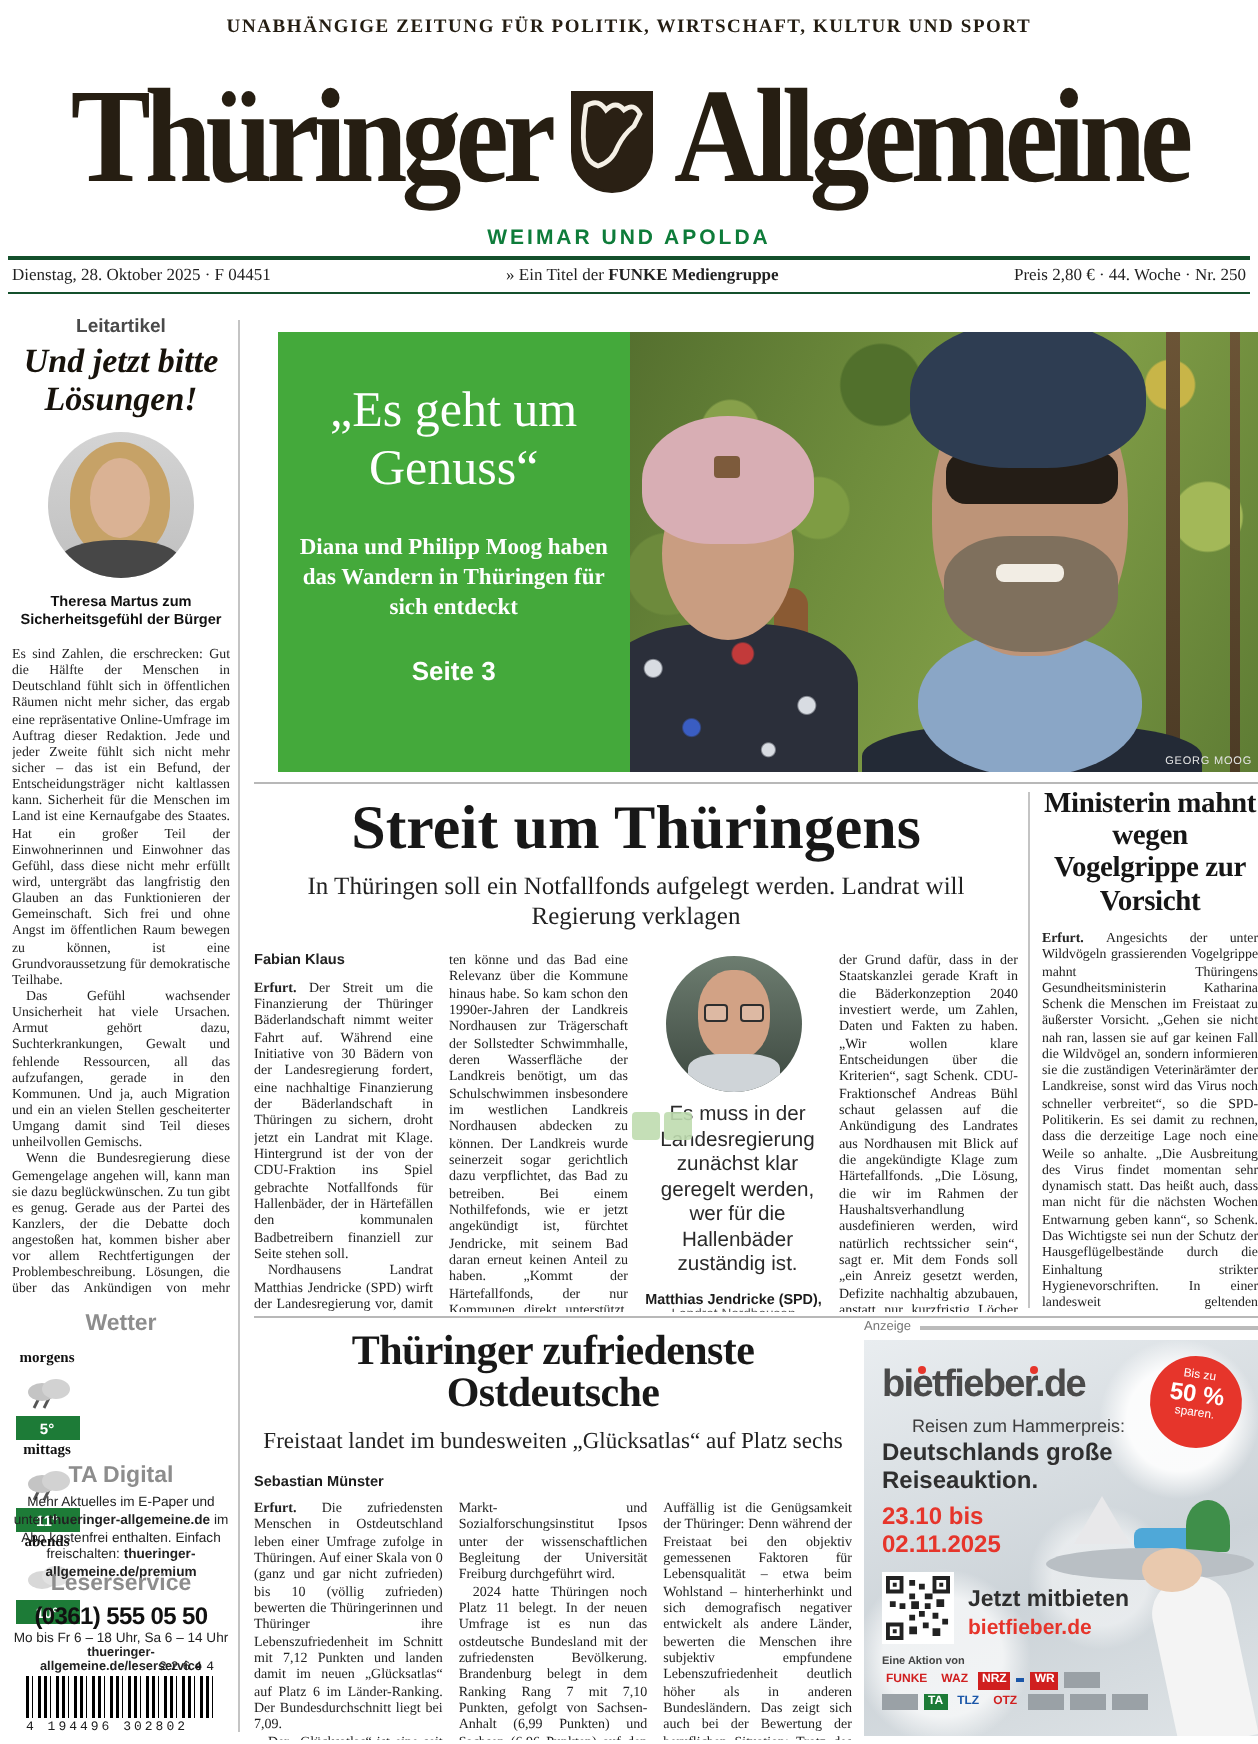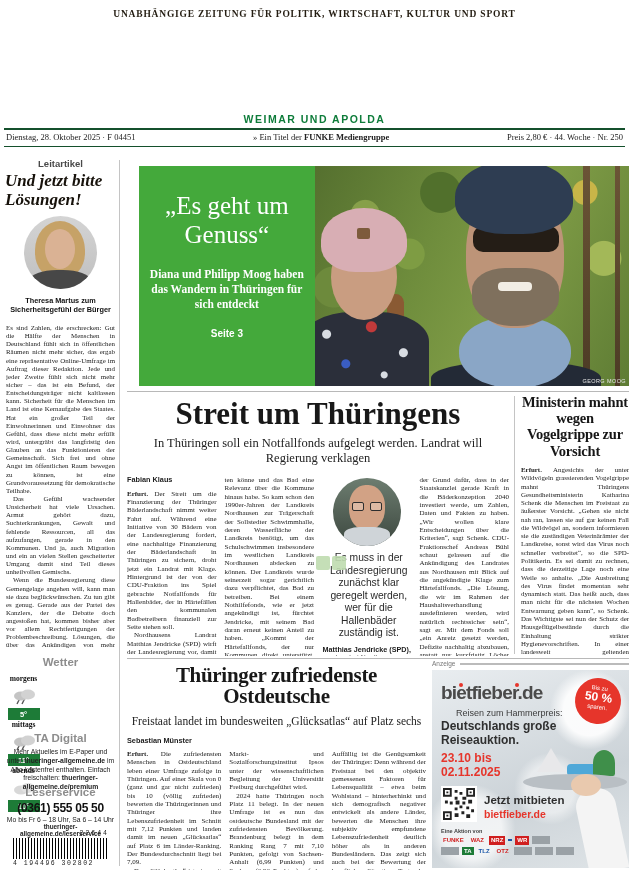--- a/index.html
+++ b/index.html
@@ -28,21 +28,21 @@
   .hline { background:#b8b8b8; height:1px; position:absolute; }
   .vline { background:#c4c4c4; width:1px; position:absolute; }
   .bodytxt { font-size:7px; line-height:1.19; text-align:justify; hyphens:auto; color:#222; }
   .bodytxt p + p { text-indent:7px; }
   .lead { font-weight:bold; }
 
   
   .rail { position:absolute; left:5px; top:158px; width:111px; height:710px; }
   .la-kicker { position:absolute; top:0; left:0; right:0; text-align:center;
                font-family:"Liberation Sans", sans-serif; font-size:9.5px; font-weight:bold; color:#4a4a4a; }
-  .la-head { position:absolute; top:13px; left:0; right:0; text-align:left;
+  .la-head { position:absolute; top:13px; left:0; right:0; text-align:center;
              font-size:17px; font-style:italic; font-weight:600; line-height:1.12; color:#17120b; }
   .la-photo { position:absolute; top:58px; left:19px; width:73px; height:73px; border-radius:50%;
               overflow:hidden; background:linear-gradient(#d4d4d4,#bfbfbf); }
   .la-hair { position:absolute; left:11px; top:5px; width:50px; height:58px; background:#c6a267;
              border-radius:50% 50% 45% 45%; }
   .la-face { position:absolute; left:21px; top:13px; width:30px; height:40px; background:#dab294;
              border-radius:50%; }
   .la-body2 { position:absolute; left:6px; top:54px; width:60px; height:22px; background:#474747;
               border-radius:45% 45% 0 0; }
   .la-cap { position:absolute; top:138px; left:0; right:0; text-align:center;
@@ -74,21 +74,21 @@
   .bc-bars { height:21px; margin-top:1px;
     background:repeating-linear-gradient(90deg,#000 0 1.4px,#fff 1.4px 2.8px,#000 2.8px 3.6px,#fff 3.6px 5.8px,#000 5.8px 7.4px,#fff 7.4px 9px); }
   .bc-num { font-family:"Liberation Mono", monospace; font-size:6.5px; letter-spacing:1.5px; margin-top:1px; }
   .rail-div { left:119px; top:160px; height:706px; }
 
   
   .teaser { position:absolute; left:127px; top:166px; width:502px; height:220px; display:flex;padding-left:12px; }
   .tz-green { width:180px; height:100%; background:#44a93b; color:#fff; text-align:center; padding-top:26px; }
   .tz-quote { font-size:25px; line-height:1.14; font-weight:500; }
   .tz-sub { margin:18px 10px 0; font-size:11.5px; font-weight:bold; line-height:1.3; }
-  .tz-page { margin-top:16px; font-family:"Liberation Sans", sans-serif; font-size:10px; font-weight:bold; }
+  .tz-page { margin-top:16px; font-family:"Liberation Sans", sans-serif; font-size:13px; font-weight:bold; }
   .photo { position:relative; width:322px; height:100%; overflow:hidden;
     background:
       radial-gradient(circle at 86% 12%, #c8b548 0 12px, transparent 13px),
       radial-gradient(circle at 66% 8%, #9db04f 0 16px, transparent 17px),
       radial-gradient(circle at 16% 22%, #87a04a 0 14px, transparent 15px),
       radial-gradient(circle at 40% 12%, #51702c 0 20px, transparent 21px),
       radial-gradient(circle at 92% 42%, #a3b858 0 17px, transparent 18px),
       radial-gradient(circle at 6% 55%, #6d8a3c 0 20px, transparent 21px),
       radial-gradient(circle at 30% 40%, #7e9c43 0 15px, transparent 16px),
       linear-gradient(115deg,#55702f 0%,#6e8c3c 35%,#7f9c46 60%,#5e7c34 100%); }
@@ -190,20 +190,28 @@
               border-right:14px solid transparent; border-bottom:24px solid #e8e8ea; }
   .ad-arm { position:absolute; right:8px; top:118px; width:40px; height:84px; background:#f4f4f4; border-radius:18px 18px 0 0; transform:rotate(-12deg); }
   .ad-hand { position:absolute; right:28px; top:104px; width:30px; height:22px; background:#e9c9ae; border-radius:50%; }
 </style>
 </head>
 <body>
 
 <div class="page">
 
   <div class="tagline">UNABHÄNGIGE ZEITUNG FÜR POLITIK, WIRTSCHAFT, KULTUR UND SPORT</div>
+  <div class="masthead">
+    <span class="mast-word">Thüringer</span>
+    <svg class="shield" viewBox="0 0 42 52">
+      <path d="M1 1 h40 v30 a20 20 0 0 1 -20 20 a20 20 0 0 1 -20 -20 z" fill="#2a2014" stroke="#2a2014"></path>
+      <path d="M8 8 q6 -4 10 2 q5 -5 9 0 q5 -4 8 2 l-3 6 q-5 4 -8 10 q-3 8 -10 10 q-6 -2 -7 -10 q-1 -8 1 -20 z" fill="none" stroke="#f5f0e6" stroke-width="2.4" stroke-linecap="round"></path>
+    </svg>
+    <span class="mast-word">Allgemeine</span>
+  </div>
   <div class="edition">WEIMAR UND APOLDA</div>
   <div class="rule-a"></div>
   <div class="daterow">
     <span>Dienstag, 28. Oktober 2025 · F 04451</span>
     <span class="mid"><span>» Ein Titel der </span><b>FUNKE Mediengruppe</b></span>
     <span>Preis 2,80 € · 44. Woche · Nr. 250</span>
   </div>
   <div class="rule-b"></div>
 
   <aside class="rail">

